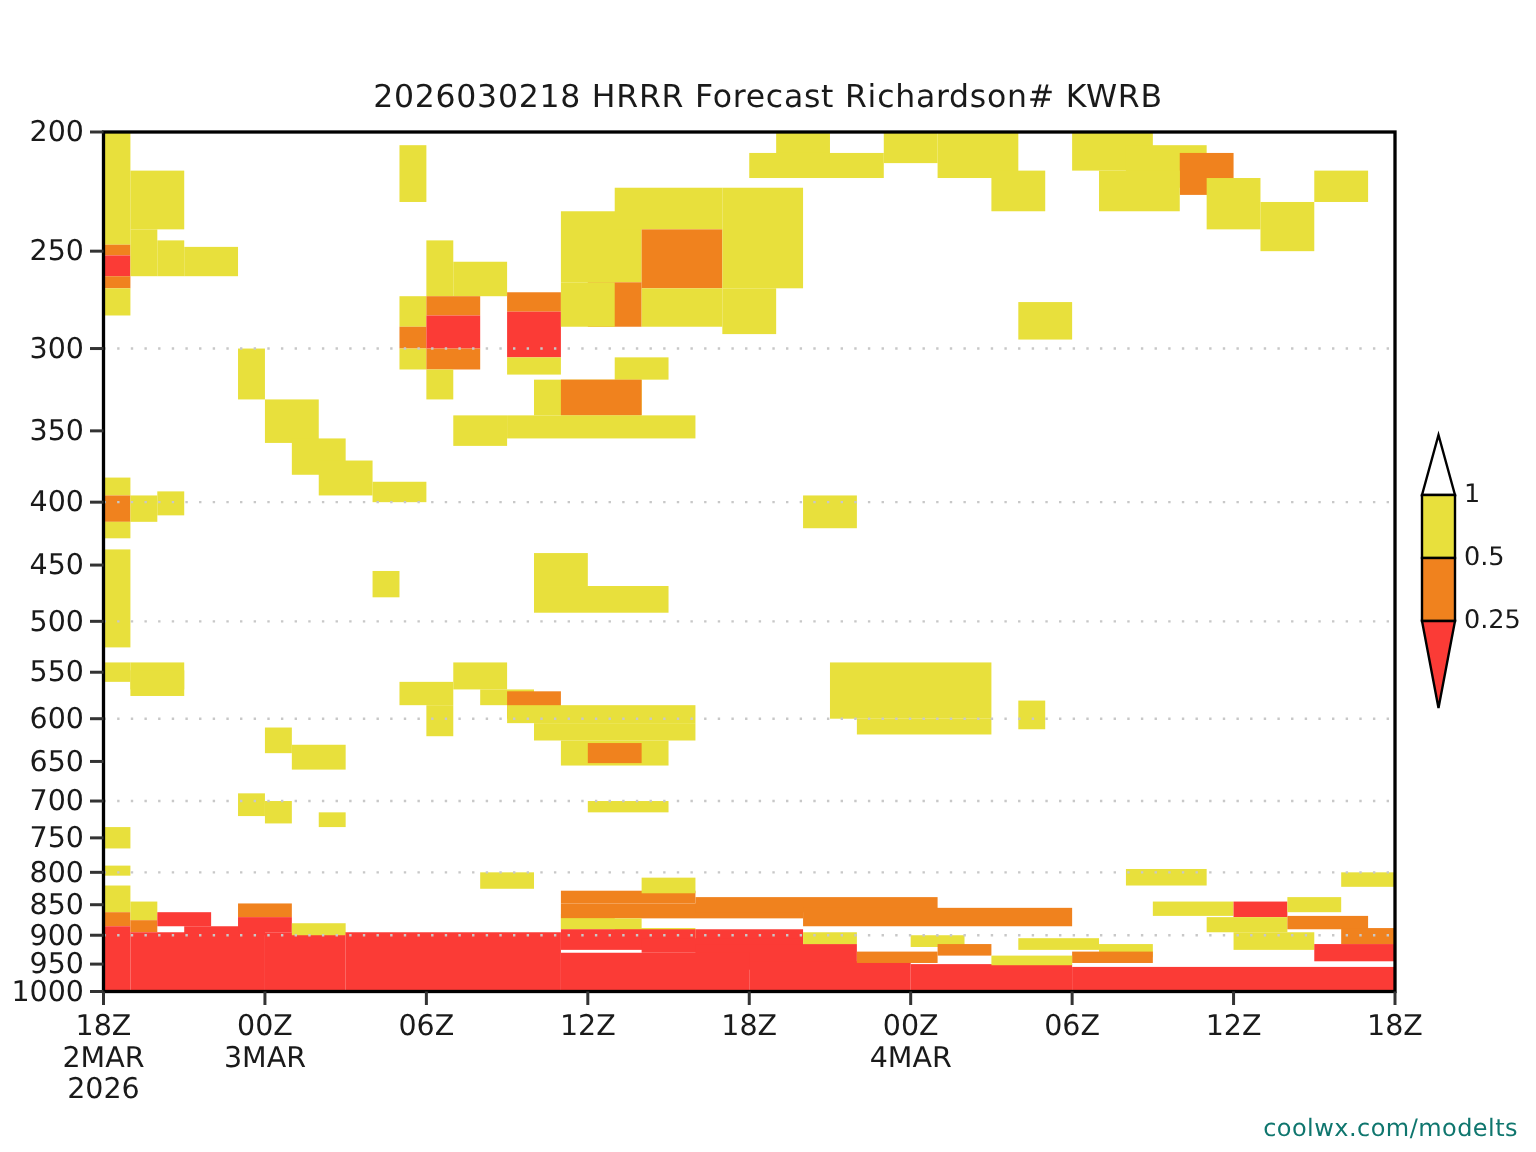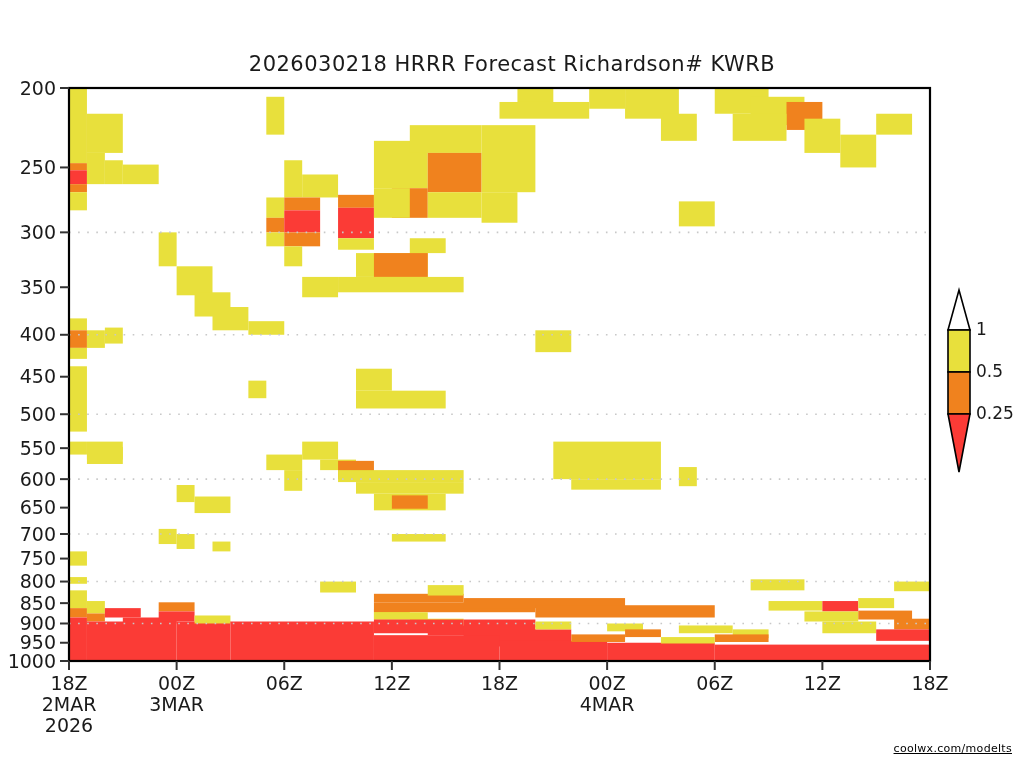--- a/index.html
+++ b/index.html
@@ -17,23 +17,22 @@
   #plot-svg{position:absolute;left:0;top:0;}
   .axis-text{font-size:19px;fill:#1a1a1a;font-family:"DejaVu Sans", sans-serif;}
   .ylabel-txt{text-anchor:end;dominant-baseline:middle;}
   .xlabel-txt{text-anchor:middle;}
   .xaxis-title{
     position:absolute;top:728px;left:0;width:1024px;text-align:center;
     font-size:24px;color:#111;letter-spacing:1px;
   }
   .cbar-num{font-size:17px;fill:#1a1a1a;font-family:"DejaVu Sans", sans-serif;dominant-baseline:middle;}
   .watermark{
-    position:absolute;right:12px;top:742px;font-size:11px;color:#000000;
+    position:absolute;right:12px;top:742px;font-size:16px;color:#0f766e;
     letter-spacing:0.3px;
-    text-decoration:underline;
   }
 </style>
 </head>
 <body>
 
 <div id="stage">
 
   <div class="chart-title">2026030218 HRRR Forecast Richardson# KWRB</div>
 
   <svg id="plot-svg" width="1024" height="768">

